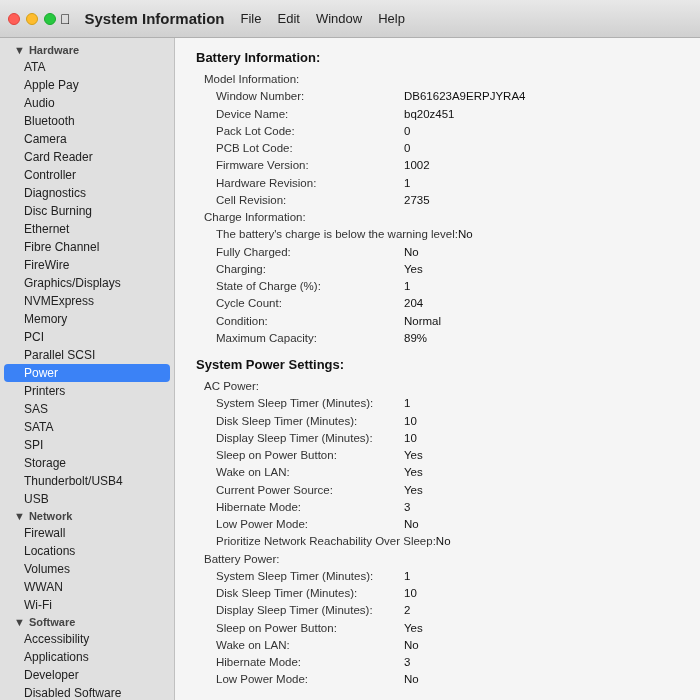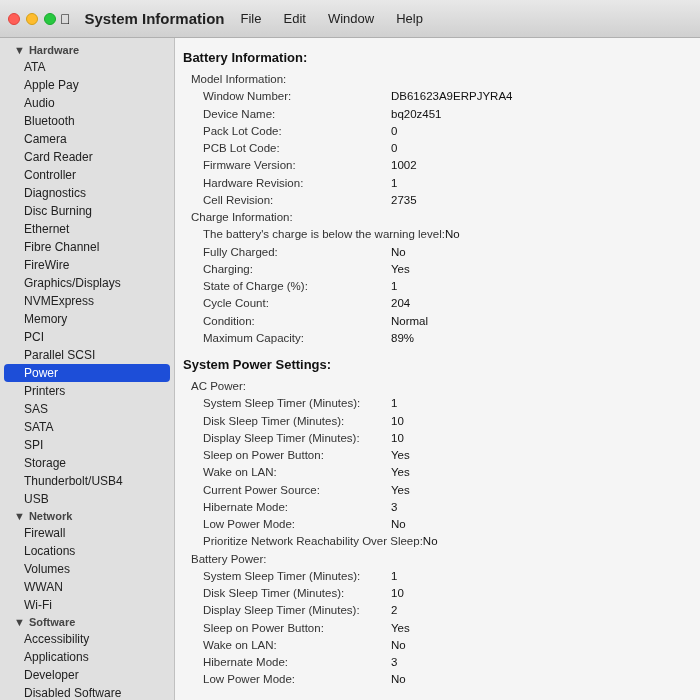--- a/index.html
+++ b/index.html
@@ -46,21 +46,21 @@
       font-size: 14px;
     }
     .title-text {
       font-size: 15px;
       font-weight: 600;
       color: #222;
       margin-left: 8px;
     }
     .menu-bar {
       display: flex;
-      gap: 22px;
+      gap: 16px;
       margin-left: 16px;
     }
     .menu-item {
       font-size: 13px;
       color: #222;
       cursor: pointer;
     }
     .content {
       display: flex;
       flex: 1;
@@ -83,29 +83,29 @@
       align-items: center;
       gap: 4px;
     }
     .sidebar-item {
       padding: 2px 8px 2px 24px;
       font-size: 12px;
       color: #222;
       cursor: pointer;
     }
     .sidebar-item.active {
-      background: #1d4ed8;
+      background: #3b82f6;
       color: white;
       border-radius: 4px;
       margin: 0 4px;
       padding: 2px 4px 2px 20px;
     }
     .main-content {
       flex: 1;
-      padding: 12px 8px;
+      padding: 12px 21px;
       overflow-y: auto;
       background: #f5f5f5;
       color: #111;
     }
     .section-title {
       font-size: 13px;
       font-weight: 700;
       margin-bottom: 6px;
       margin-top: 10px;
     }

